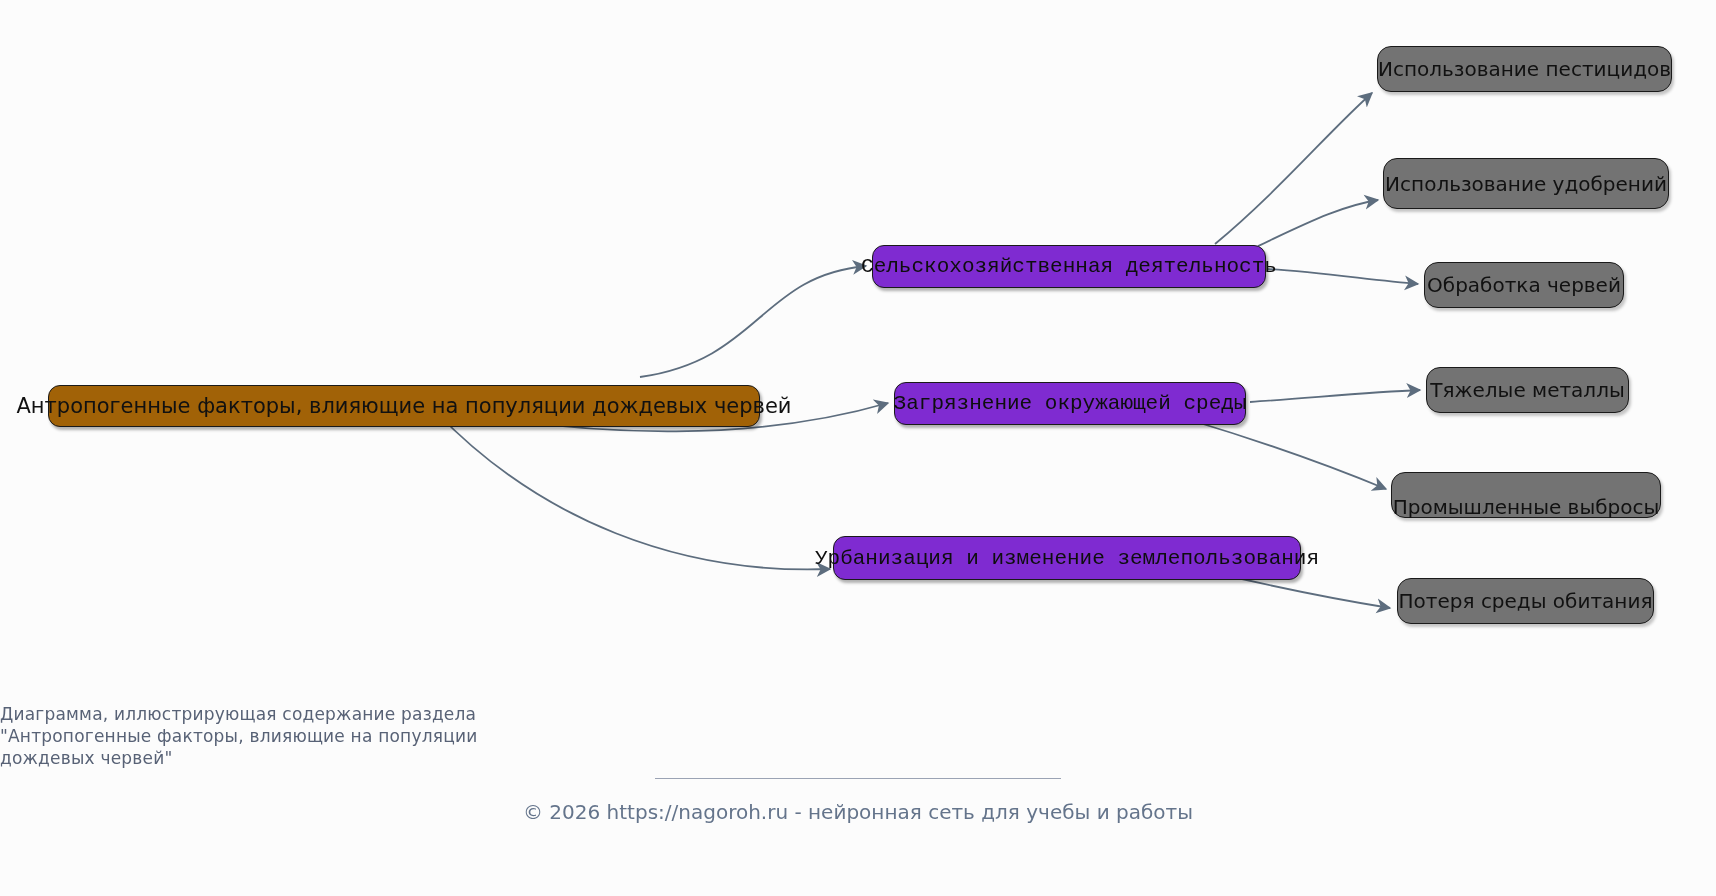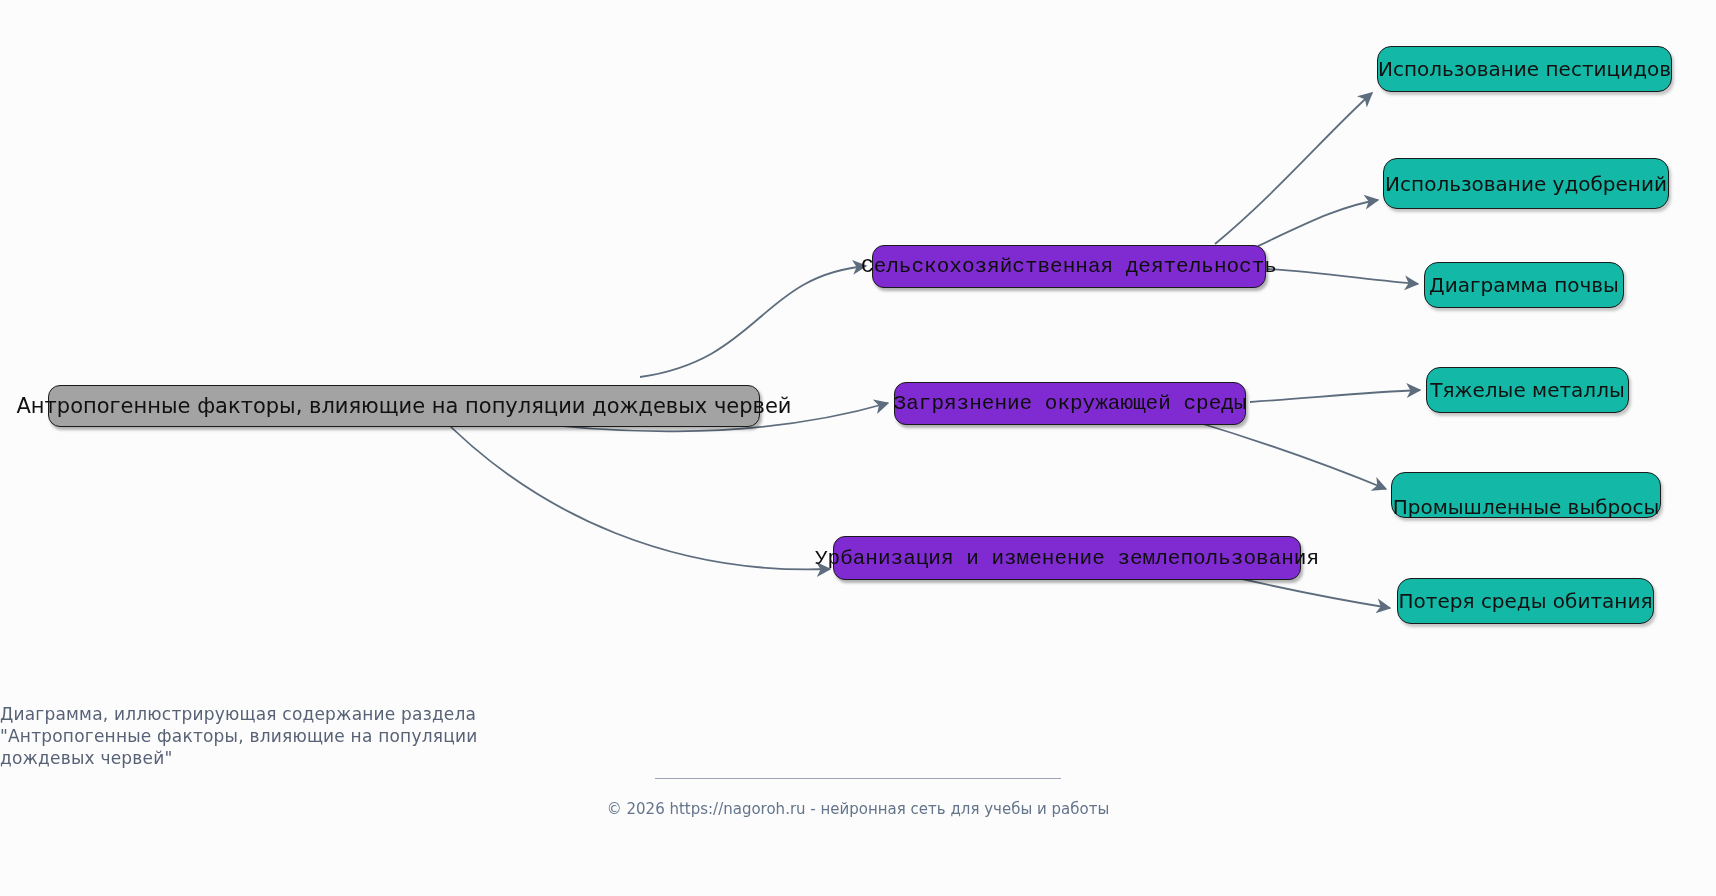--- a/index.html
+++ b/index.html
@@ -42,21 +42,21 @@
     line-height: 1;
   }
 
   .node-label {
     display: block;
     white-space: nowrap;
   }
 
   
   .node-root {
-    background: #a3a3a3;
+    background: #a16207;
     border: 1.6px solid #1a1a1a;
     border-radius: 12px;
     color: #111111;
     font-size: 21px;
     box-shadow: 2px 3px 3px rgba(0,0,0,0.30);
     padding: 0 16px;
   }
 
   
   .node-branch {
@@ -65,21 +65,21 @@
     border-radius: 12px;
     color: #0e0e0e;
     font-size: 21px;
     box-shadow: 2px 3px 3px rgba(0,0,0,0.30);
     padding: 0 16px;
     font-family: Liberation Mono, monospace;
   }
 
   
   .node-leaf {
-    background: #14b8a6;
+    background: #737373;
     border: 1.6px solid #1a1a1a;
     border-radius: 14px;
     color: #111111;
     font-size: 20px;
     box-shadow: 2px 3px 3px rgba(0,0,0,0.22);
     padding: 0 32px;
   }
 
   
   #caption {
@@ -105,21 +105,21 @@
     border-top: 1.5px solid #9ba3b4;
   }
 
   #footer {
     position: absolute;
     left: 0;
     top: 800px;
     width: 1716px;
     text-align: center;
     color: #64748b;
-    font-size: 15px;
+    font-size: 20px;
     font-weight: normal;
   }
 </style>
 </head>
 <body>
 
 <div id="canvas">
 
   <svg id="edge-layer" viewBox="0 0 1716 896" width="1716" height="896" xmlns="http://www.w3.org/2000/svg">
     <defs>
@@ -165,21 +165,21 @@
 
   <div class="node node-leaf" style="left:1377px; top:46px; width:295px; height:46px;">
     <span class="node-label">Использование пестицидов</span>
   </div>
 
   <div class="node node-leaf" style="left:1383px; top:158px; width:286px; height:51px;">
     <span class="node-label">Использование удобрений</span>
   </div>
 
   <div class="node node-leaf" style="left:1424px; top:262px; width:200px; height:46px;">
-    <span class="node-label">Диаграмма почвы</span>
+    <span class="node-label">Обработка червей</span>
   </div>
 
   <div class="node node-leaf" style="left:1426px; top:367px; width:203px; height:46px;">
     <span class="node-label">Тяжелые металлы</span>
   </div>
 
   <div class="node node-leaf" style="left:1391px; top:472px; width:270px; height:46px;align-items:flex-end;">
     <span class="node-label">Промышленные выбросы</span>
   </div>
 

